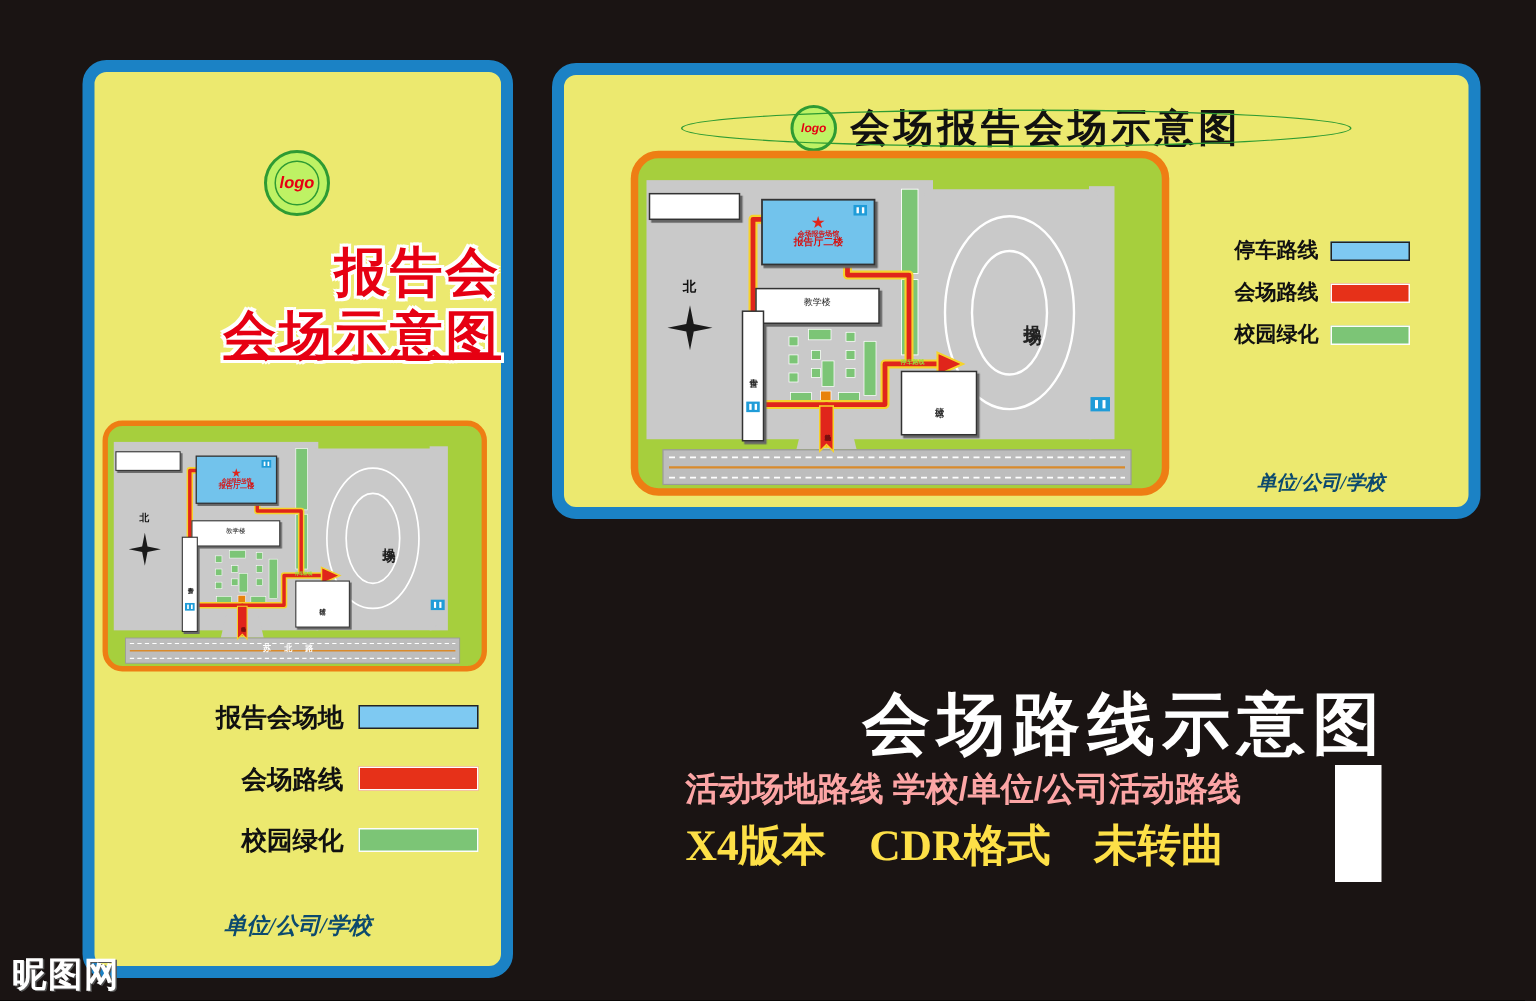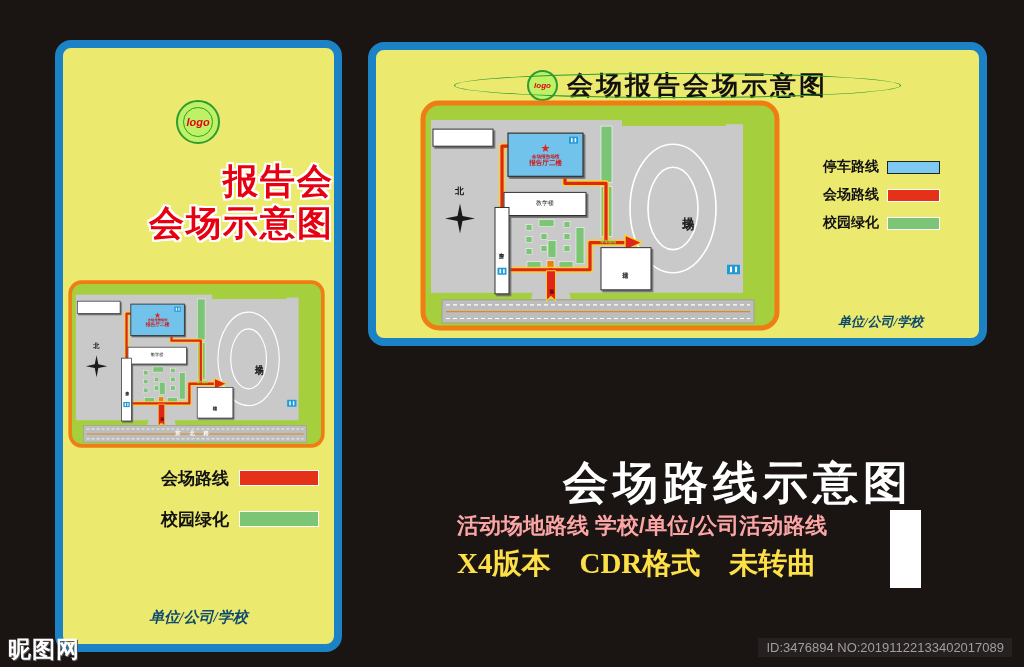--- a/index.html
+++ b/index.html
@@ -17,21 +17,21 @@
   .logo span{color:#e60012;font-weight:bold;font-style:italic;}
   .logo-left{left:113px;top:52px;width:40px;height:40px;}
   .logo-left span{font-size:11px;}
   .logo-right{position:static;width:27px;height:27px;flex:0 0 27px;}
   .logo-right span{font-size:8px;}
   
   .big-title{position:absolute;left:0;width:100%;text-align:right;color:#e60012;font-weight:bold;
      letter-spacing:2px;
      text-shadow:-2px -2px 0 #fff,2px -2px 0 #fff,-2px 2px 0 #fff,2px 2px 0 #fff,0 -2px 0 #fff,0 2px 0 #fff,-2px 0 0 #fff,2px 0 0 #fff;}
   .title1{top:110px;font-size:35px;}
-  .title2{top:152px;font-size:35px;}
+  .title2{top:152px;font-size:35px;text-decoration:underline;}
   
   .rp-header{position:absolute;left:0;right:0;top:18px;display:flex;align-items:center;justify-content:center;gap:9px;}
   .rp-title{font-size:26px;font-weight:bold;color:#111;letter-spacing:3px;}
   
   .map{position:absolute;}
   .map-left{left:5px;top:232px;width:257px;height:168px;--s:0.72;}
   .map-right{left:44px;top:50px;width:360px;height:231px;--s:1;}
   .map svg{position:absolute;inset:0;width:100%;height:100%;}
   .lbl{position:absolute;transform:translate(-50%,-50%);white-space:nowrap;line-height:1.15;}
   .vert{writing-mode:vertical-rl;text-orientation:upright;}
@@ -60,21 +60,21 @@
   .legend-left .swatch{width:80px;height:16px;}
   .legend-right .swatch{width:53px;height:13px;}
   .sw-venue{background:#7ec9f2;border:1.5px solid #222;}
   .sw-route{background:#e63119;border:1.5px solid #fdfdfd;}
   .sw-green{background:#7cc576;border:1.5px solid #fdfdfd;}
   
   .sig{position:absolute;color:#0c4a6e;font-family:"Liberation Serif",serif;font-style:italic;font-weight:bold;}
   .sig-left{left:0;width:100%;text-align:center;top:560px;font-size:15px;}
   .sig-right{left:462px;top:263px;font-size:13px;}
   
-  .promo-headline{position:absolute;left:563px;top:453px;width:374px;color:#fff;
+  .promo-headline{position:absolute;left:563px;top:453px;width:374px;text-align:center;color:#fff;
       font-size:45px;font-weight:bold;letter-spacing:5px;}
   .promo-subline{position:absolute;left:457px;top:511px;color:#fca5a5;font-size:22px;font-weight:bold;white-space:nowrap;}
   .promo-specline{position:absolute;left:457px;top:544px;color:#fde047;font-size:29px;font-weight:bold;
       font-family:"Liberation Serif",serif;white-space:nowrap;}
   .promo-bar{position:absolute;left:890px;top:510px;width:31px;height:78px;background:#fff;}
   
   .wm{position:absolute;left:8px;top:634px;display:flex;align-items:baseline;gap:7px;color:#fff;flex-direction:column;}
   .wm-site{font-size:23px;font-weight:bold;letter-spacing:1px;
       text-shadow:1px 1px 0 #555;}
   .wm-url{font-size:21px;font-weight:bold;}
@@ -184,20 +184,24 @@
         <div class="lbl vert lbl-youth">青少年宫</div>
         <div class="lbl vert lbl-basket">篮球馆</div>
         <div class="lbl vert lbl-playground">操场</div>
         <div class="lbl lbl-parking">停车路线</div>
         <div class="lbl vert lbl-venue-route">会场路线</div>
         <div class="lbl lbl-road">苏 北 路</div>
       </div>
 
       <div class="legend legend-left">
         <div class="lg-row">
+          <span class="lg-label">报告会场地</span>
+          <span class="swatch sw-venue"></span>
+        </div>
+        <div class="lg-row">
           <span class="lg-label">会场路线</span>
           <span class="swatch sw-route"></span>
         </div>
         <div class="lg-row">
           <span class="lg-label">校园绿化</span>
           <span class="swatch sw-green"></span>
         </div>
       </div>
       <div class="sig sig-left">单位/公司/学校</div>
     </div>
@@ -325,15 +329,14 @@
   </div>
 
   <div class="promo-headline">会场路线示意图</div>
   <div class="promo-subline">活动场地路线 学校/单位/公司活动路线</div>
   <div class="promo-specline">X4版本　CDR格式　未转曲</div>
   <div class="promo-bar"></div>
 
   <div class="wm">
     <span class="wm-site">昵图网</span>
   </div>
-  <div class="id-tag">ID:3476894 NO:20191122133402017089</div>
 
 </div>
 
 </body></html>

